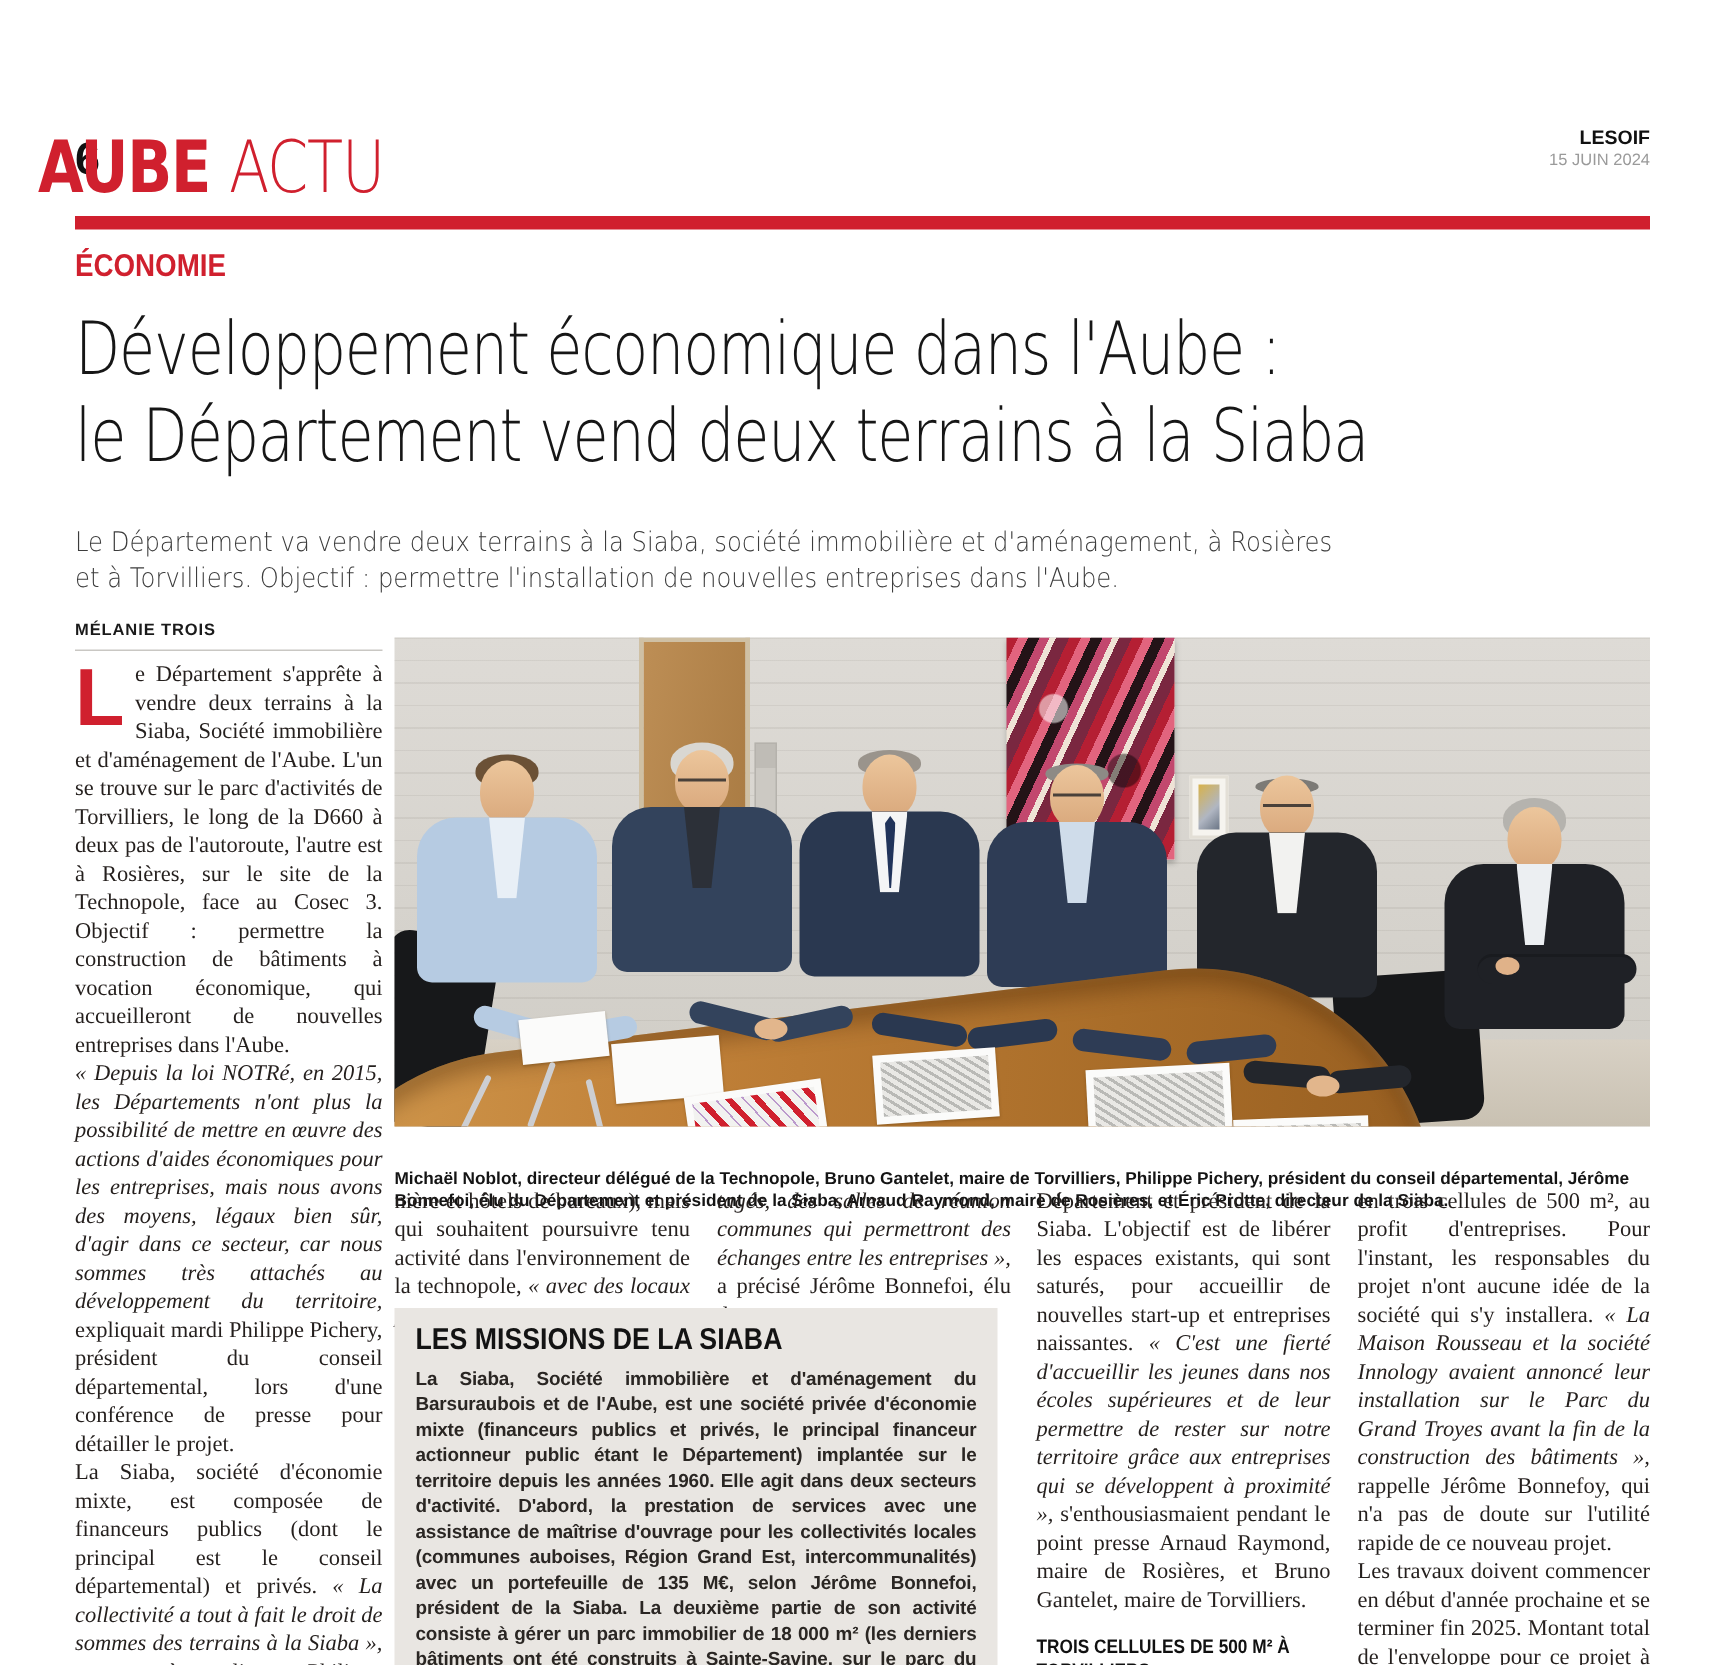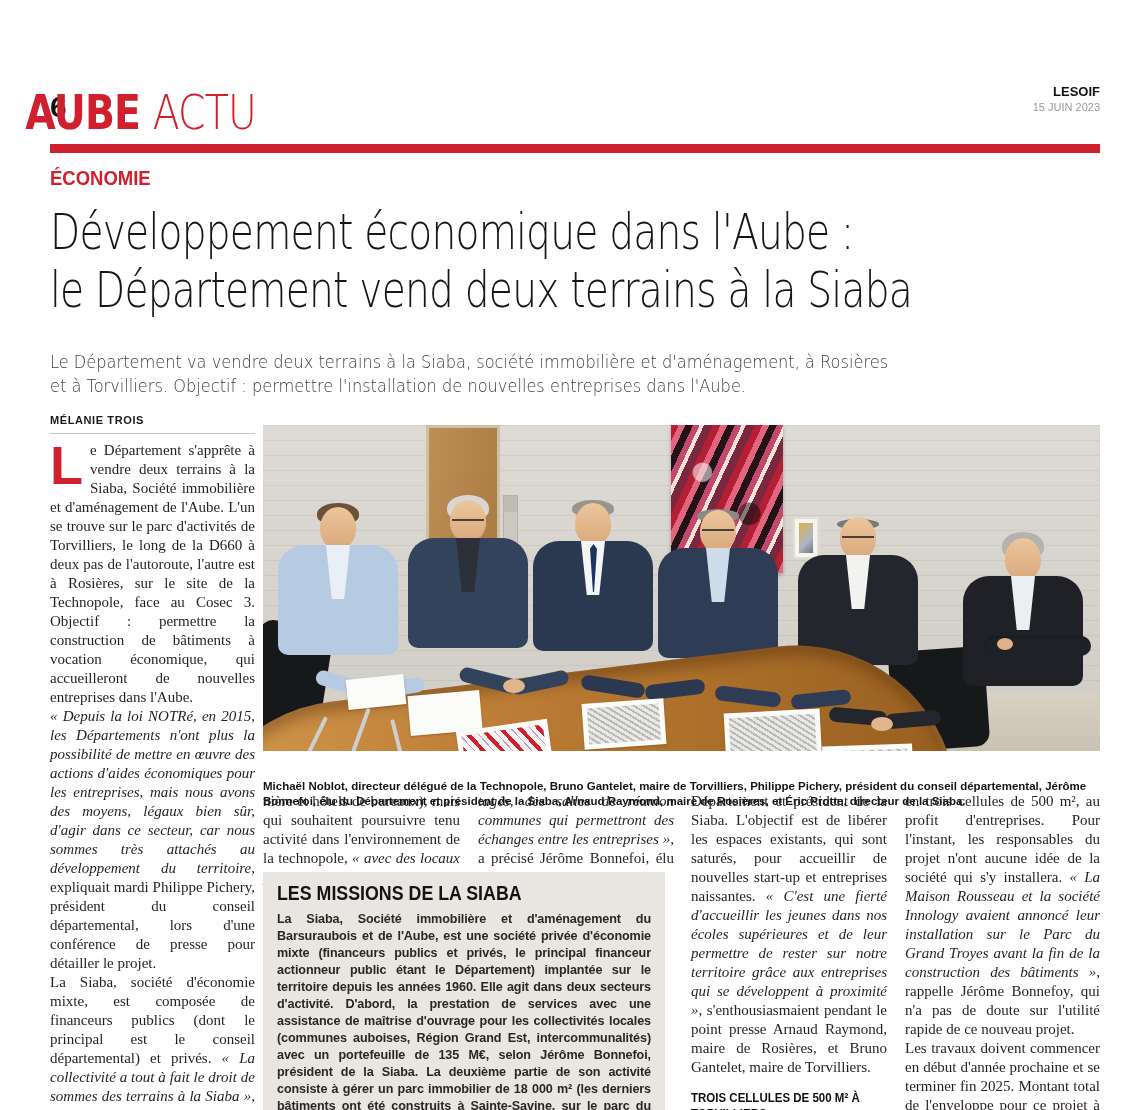--- a/index.html
+++ b/index.html
@@ -140,21 +140,21 @@
 
   <div class="pageno">6</div>
   <div class="masthead">
     <span class="masthead-inner">
       <span class="masthead-bold">AUBE</span>
       <span> </span><span class="masthead-light">ACTU</span>
     </span>
   </div>
   <div class="dateblock">
     <div class="day">LESOIF</div>
-    <div class="date">15 JUIN 2023</div>
+    <div class="date">15 JUIN 2024</div>
   </div>
   <div class="redbar"></div>
   <div class="rubric">ÉCONOMIE</div>
 
   <div class="headline">
     <div>Développement économique dans l'Aube :</div>
     <div>le Département vend deux terrains à la Siaba</div>
   </div>
   <div class="standfirst">
     <div>Le Département va vendre deux terrains à la Siaba, société immobilière et d'aménagement, à Rosières</div>

